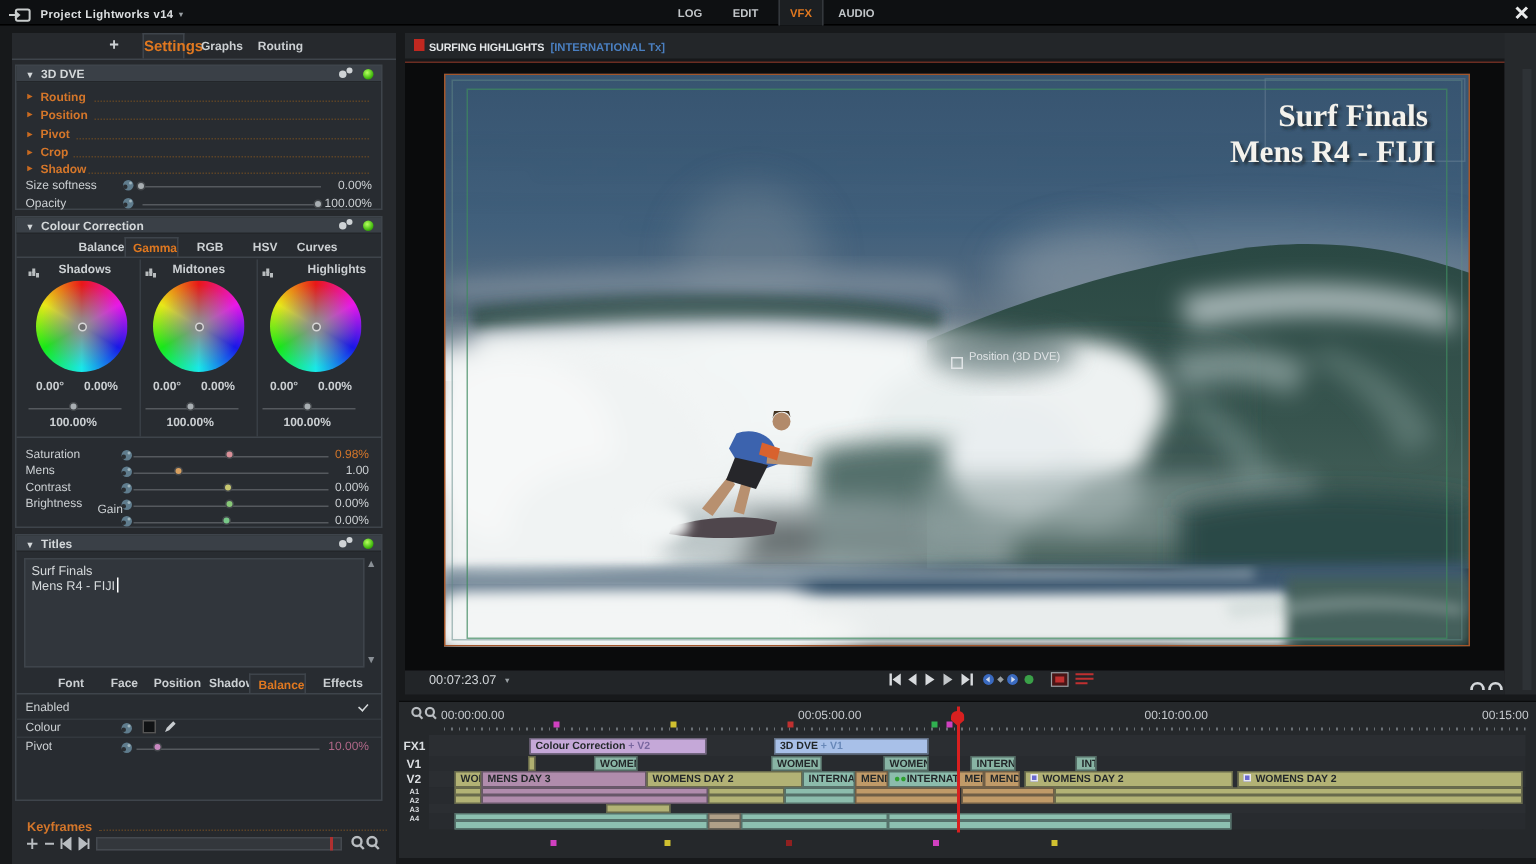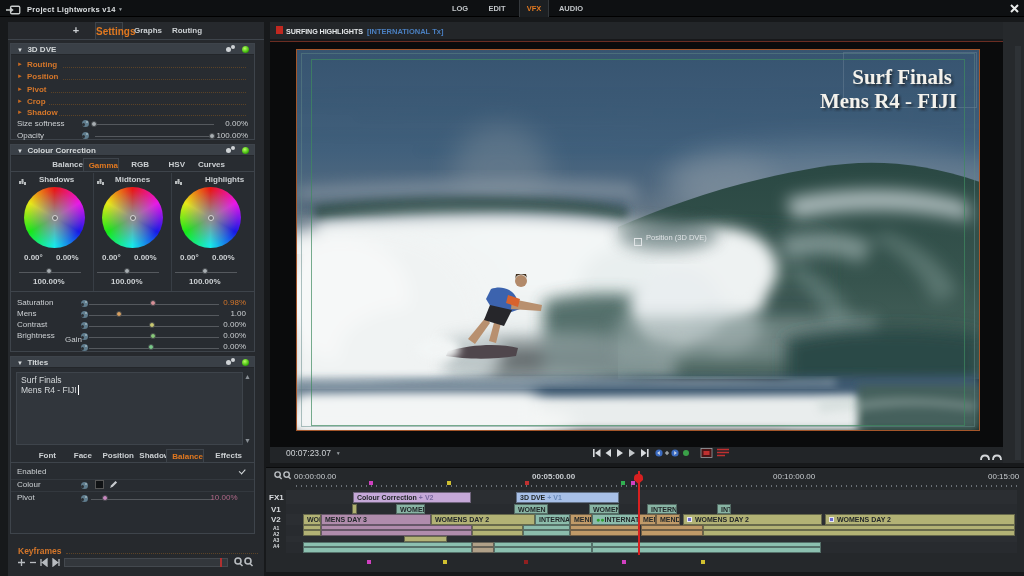--- a/index.html
+++ b/index.html
@@ -187,21 +187,21 @@
     <div class="reset" style="left:70px;top:125px;"></div>
     <div style="position:absolute;left:84px;top:123px;width:9px;height:9px;background:#101214;border:1px solid #555;"></div>
     <svg style="position:absolute;left:98px;top:123px;" width="9" height="9" viewBox="0 0 9 9">
         <path d="M1,8 L2.2,5.2 L6.5,0.9 L8.1,2.5 L3.8,6.8 Z" fill="#c8ccd0"></path>
       </svg>
     <div style="position:absolute;left:0;top:134px;width:243px;height:1px;background:#33383e;"></div>
     <div class="plabel" style="left:6px;top:136px;">Pivot</div>
     <div class="reset" style="left:70px;top:138px;"></div>
     <div class="strack" style="left:80px;top:142px;width:122px;"></div>
     <div class="shandle" style="left:91px;top:138px;background:#c888c0;"></div>
-    <div class="pval" style="left:191px;top:136px;color:#b06888;text-align:center;">10.00%</div>
+    <div class="pval" style="left:191px;top:136px;color:#b06888;">10.00%</div>
   </div>
 
   <div class="abs" style="left:10px;top:524px;color:#d4762a;font-size:8.5px;font-weight:bold;">Keyframes</div>
   <div class="dots abs" style="left:58px;top:524px;width:192px;height:8px;"></div>
   <svg class="abs" style="left:10px;top:536px;" width="44" height="9" viewBox="0 0 44 9">
     <g stroke="#b8bcc0" stroke-width="1.3" fill="#b8bcc0">
       <path d="M3.5,1 v7 M0,4.5 h7" fill="none"></path>
       <path d="M12,4.5 h6" fill="none"></path>
       <path d="M23,1 v7 M29,1 L24.5,4.5 L29,8 Z"></path>
       <path d="M41,1 v7 M35,1 L39.5,4.5 L35,8 Z"></path>
@@ -397,22 +397,22 @@
 <div id="timeline" class="abs">
   <svg class="abs" style="left:8px;top:3px;" width="18" height="9" viewBox="0 0 20 10">
     <g fill="none" stroke="#b9bdc1" stroke-width="1.6">
         <circle cx="4" cy="4" r="3"></circle>
         <path d="M6,6.5 L8.5,9"></path>
         <circle cx="14" cy="4" r="3"></circle>
         <path d="M16,6.5 L18.5,9"></path>
       </g>
     </svg>
   <div class="abs" style="left:28px;top:4px;color:#c8ccd0;font-size:8px;">00:00:00.00</div>
-  <div class="abs" style="left:266px;top:4px;color:#c8ccd0;font-size:8px;font-weight:bold;">00:05:00.00</div>
-  <div class="abs" style="left:482px;top:4px;color:#c8ccd0;font-size:8px;padding-left:25px;">00:10:00.00</div>
+  <div class="abs" style="left:266px;top:4px;color:#c8ccd0;font-size:8px;">00:05:00.00</div>
+  <div class="abs" style="left:472px;top:4px;color:#c8ccd0;font-size:8px;padding-left:25px;">00:10:00.00</div>
   <div class="abs" style="left:722px;top:4px;color:#c8ccd0;font-size:8px;">00:15:00</div>
 
   <div class="abs" style="left:30px;top:17px;width:721px;height:2px;background-image:repeating-linear-gradient(90deg,#6a7076 0 1px,transparent 1px 5px);"></div>
 
   <div class="abs" style="left:103px;top:13px;width:4px;height:4px;background:#d040c0;"></div>
   <div class="abs" style="left:181px;top:13px;width:4px;height:4px;background:#d0c030;"></div>
   <div class="abs" style="left:259px;top:13px;width:4px;height:4px;background:#c03030;"></div>
   <div class="abs" style="left:355px;top:13px;width:4px;height:4px;background:#30b050;"></div>
   <div class="abs" style="left:365px;top:13px;width:4px;height:4px;background:#d040c0;"></div>
   <div class="abs" style="left:266px;top:22px;width:1px;height:63px;background:#1d2023;"></div>

